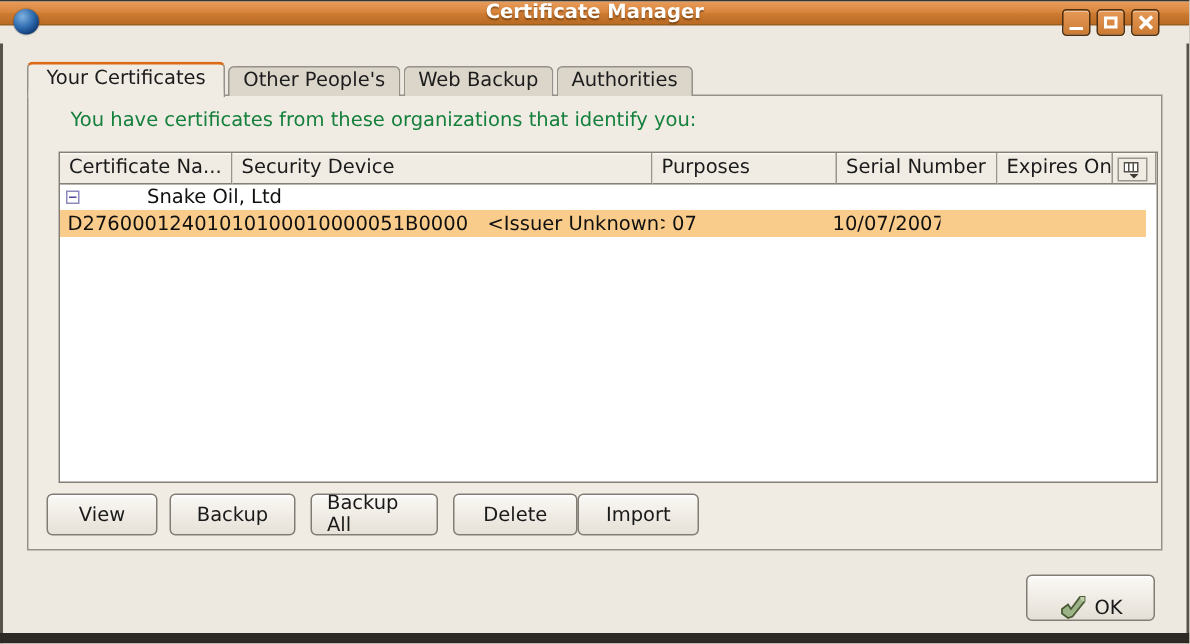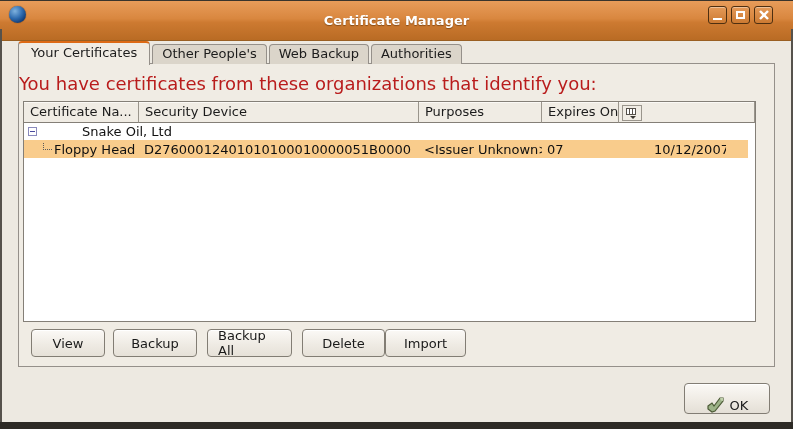--- a/index.html
+++ b/index.html
@@ -11,21 +11,21 @@
     background:#EDE9E1; overflow:hidden;
     border-top:1px solid #3a342c;
   }
   
   .frame-left  {position:absolute; left:0;  top:28px; bottom:0; width:2px; background:#56524c;}
   .frame-right {position:absolute; right:0; top:28px; bottom:0; width:2px; background:#56524c;}
   .frame-bottom{position:absolute; left:0; right:0; bottom:0; height:7px; background:#2d2a25;}
 
   
   .titlebar{
-    position:absolute; left:0; top:0; right:0; height:40px;
+    position:absolute; left:0; top:0; right:0; height:16px;
     background:linear-gradient(180deg,#e89c5a 0%,#d9873f 45%,#cd7a31 55%,#b96b24 100%);
     border-bottom:1px solid #9a5f22;
     display:flex; align-items:center;
   }
   .globe{
     position:absolute; left:9px; top:5px; width:17px; height:17px; border-radius:50%;
     background:radial-gradient(circle at 35% 30%, #7fb2df 0%, #2f6cb0 45%, #123d78 75%, #0a2250 100%);
     box-shadow:0 0 1px #3a2410;
   }
   .title{
@@ -55,25 +55,25 @@
   .tab.active{
     background:#f0ece4; height:24px; padding:2px 12px 0 12px;
     border-top:2px solid #dd6a15; margin-bottom:-1px;
   }
 
   
   .panel{
     position:absolute; left:18px; top:62px; width:757px; height:304px;
     background:#f0ece4; border:1px solid #95908a; z-index:2;
   }
-  .description{ position:absolute; left:0; top:9px; font-size:18px; color:#b91c1c; }
+  .description{ position:absolute; left:28px; top:9px; font-size:13px; color:#15803d; }
 
   
   .tree{
-    position:absolute; left:4px; top:37px; width:733px; height:221px;
+    position:absolute; left:20px; top:37px; width:733px; height:221px;
     background:#ffffff; border:1px solid #847f77;
   }
   .thead{ display:flex; height:21px; background:#f0ece4; }
   .th{
     border-right:1px solid #9a958c; border-bottom:1px solid #847f77;
     box-shadow:inset 0 1px 0 #fbf9f5;
     font-size:13px; color:#1b1b1b; padding:2px 0 0 6px;
     white-space:nowrap; overflow:hidden; cursor:default; background:#f0ece4;
   }
   .c1{width:115px;} .c2{width:280px;} .c3{width:123px;} .c4{width:107px;} .c5{width:77px;}
@@ -154,20 +154,21 @@
   </div>
 
   <div class="panel">
     <div class="description">You have certificates from these organizations that identify you:</div>
 
     <div class="tree">
       <div class="thead">
         <div class="th c1">Certificate Na...</div>
         <div class="th c2">Security Device</div>
         <div class="th c3">Purposes</div>
+        <div class="th c4">Serial Number</div>
         <div class="th c5">Expires On</div>
         <div class="th picker">
           <span class="picker-box">
             <svg width="13" height="11" viewBox="0 0 13 11">
               <rect x="0.5" y="0.5" width="9" height="6" fill="#ffffff" stroke="#55504a"></rect>
               <line x1="3.5" y1="0.5" x2="3.5" y2="6.5" stroke="#55504a"></line>
               <line x1="6.5" y1="0.5" x2="6.5" y2="6.5" stroke="#55504a"></line>
               <polygon points="4,8 10,8 7,11" fill="#3c3833"></polygon>
             </svg>
           </span>
@@ -175,28 +176,24 @@
       </div>
 
       <div class="trow row-group">
         <span class="expander">
             <i></i>
           </span>
         <span class="cell" style="padding-left:0;">Snake Oil, Ltd</span>
       </div>
 
       <div class="trow row-cert">
-        <span class="name-cell">
-          <span class="branch"></span>
-          <span>Floppy Head</span>
-        </span>
         <span class="cell c2">D27600012401010100010000051B0000</span>
         <span class="cell c3">&lt;Issuer Unknown&gt;</span>
         <span class="cell c4">07</span>
-        <span class="cell c5">10/12/2007</span>
+        <span class="cell c5">10/07/2007</span>
       </div>
     </div>
 
     <div class="btnrow">
       <div class="btn w1">View</div>
       <div class="btn w2">Backup</div>
       <div class="btn w3">Backup All</div>
       <div class="btn w5">Delete</div>
       <div class="btn w4">Import</div>
     </div>

